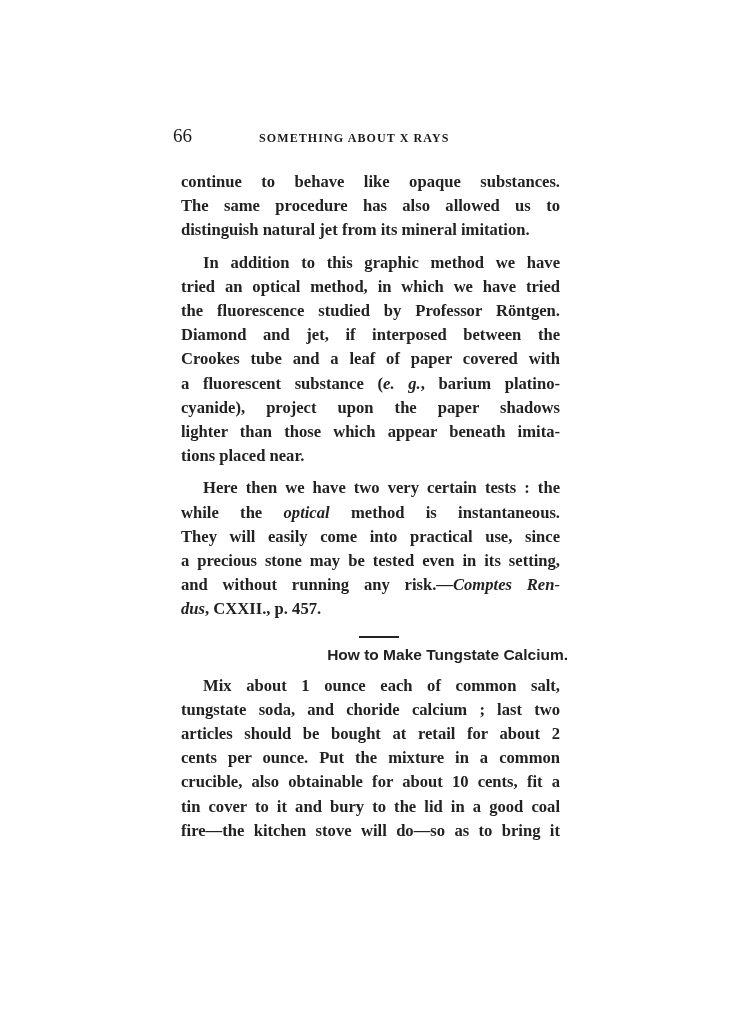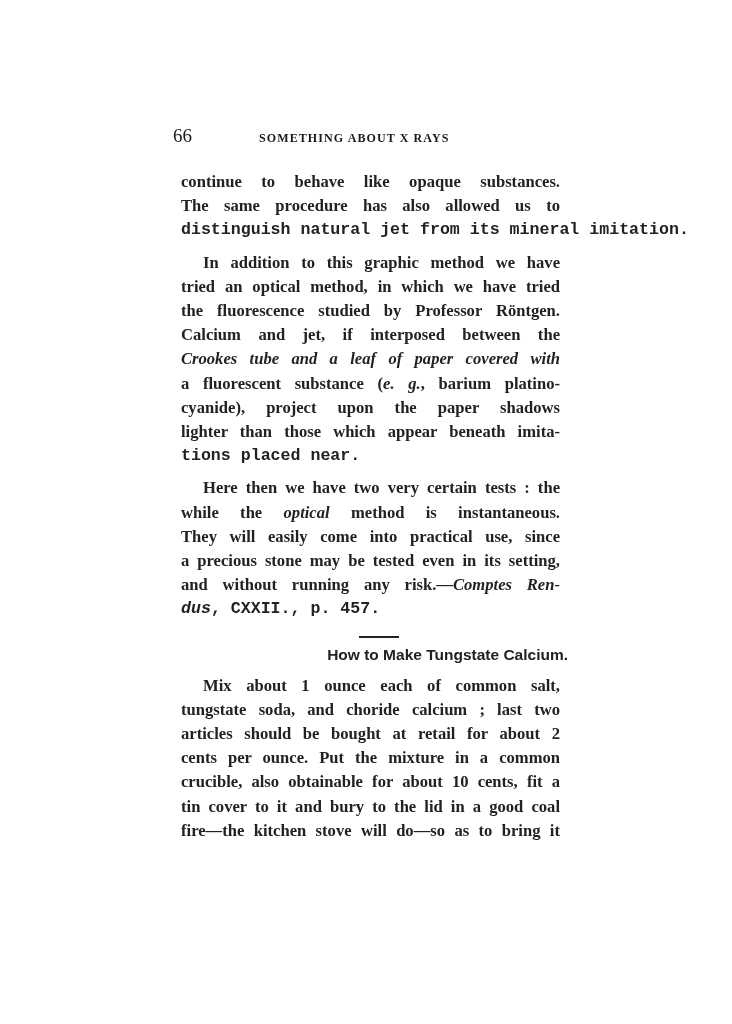--- a/index.html
+++ b/index.html
@@ -54,21 +54,20 @@
       margin: 8px;
     }
     .line {
       display: block;
       text-align: justify;
       text-align-last: justify;
       white-space: nowrap;
     }
     .line.last {
       text-align-last: left;
-      font-family: Liberation Mono, monospace;
     }
     .line.indent {
       padding-left: 22px;
     }
     em {
       font-style: italic;
     }
     .rule {
       width: 40px;
       height: 2px;
@@ -102,22 +101,22 @@
     <p>
       <span class="line" style="white-space: normal;">continue to behave like opaque substances.</span>
       <span class="line" style="white-space: normal;">The same procedure has also allowed us to</span>
       <span class="line last">distinguish natural jet from its mineral imitation.</span>
     </p>
 
     <p>
       <span class="line indent" style="white-space: normal;">In addition to this graphic method we have</span>
       <span class="line" style="white-space: normal;">tried an optical method, in which we have tried</span>
       <span class="line" style="white-space: normal;">the fluorescence studied by Professor Röntgen.</span>
-      <span class="line" style="white-space: normal;">Calcium and jet, if interposed between the</span>
-      <span class="line" style="white-space: normal; font-style: italic;">Crookes tube and a leaf of paper covered with</span>
+      <span class="line" style="white-space: normal;">Diamond and jet, if interposed between the</span>
+      <span class="line" style="white-space: normal;">Crookes tube and a leaf of paper covered with</span>
       <span class="line" style="white-space: normal;"><span>a fluorescent substance (</span><em>e. g.</em><span>, barium platino-</span></span>
       <span class="line" style="white-space: normal;">cyanide), project upon the paper shadows</span>
       <span class="line" style="white-space: normal;">lighter than those which appear beneath imita-</span>
       <span class="line last">tions placed near.</span>
     </p>
 
     <p>
       <span class="line indent" style="white-space: normal;">Here then we have two very certain tests : the</span>
       <span class="line" style="white-space: normal;"><span>while the </span><em>optical</em><span> method is instantaneous.</span></span>
       <span class="line" style="white-space: normal;">They will easily come into practical use, since</span>

